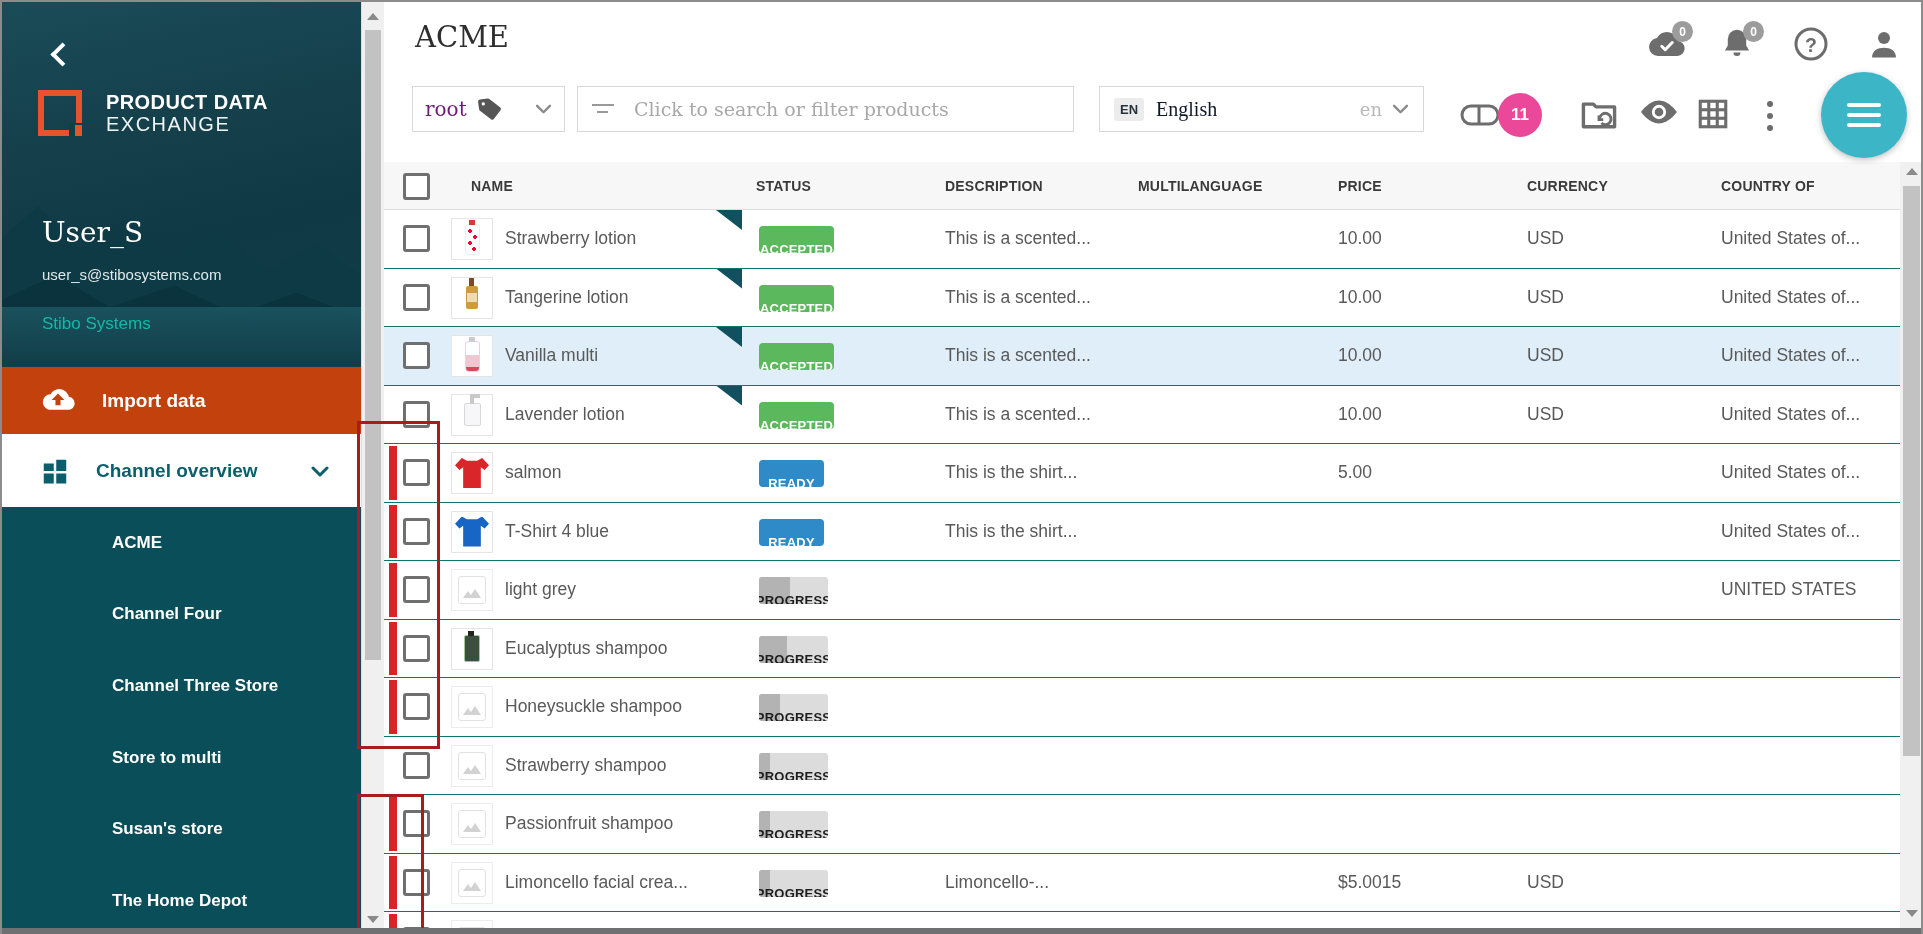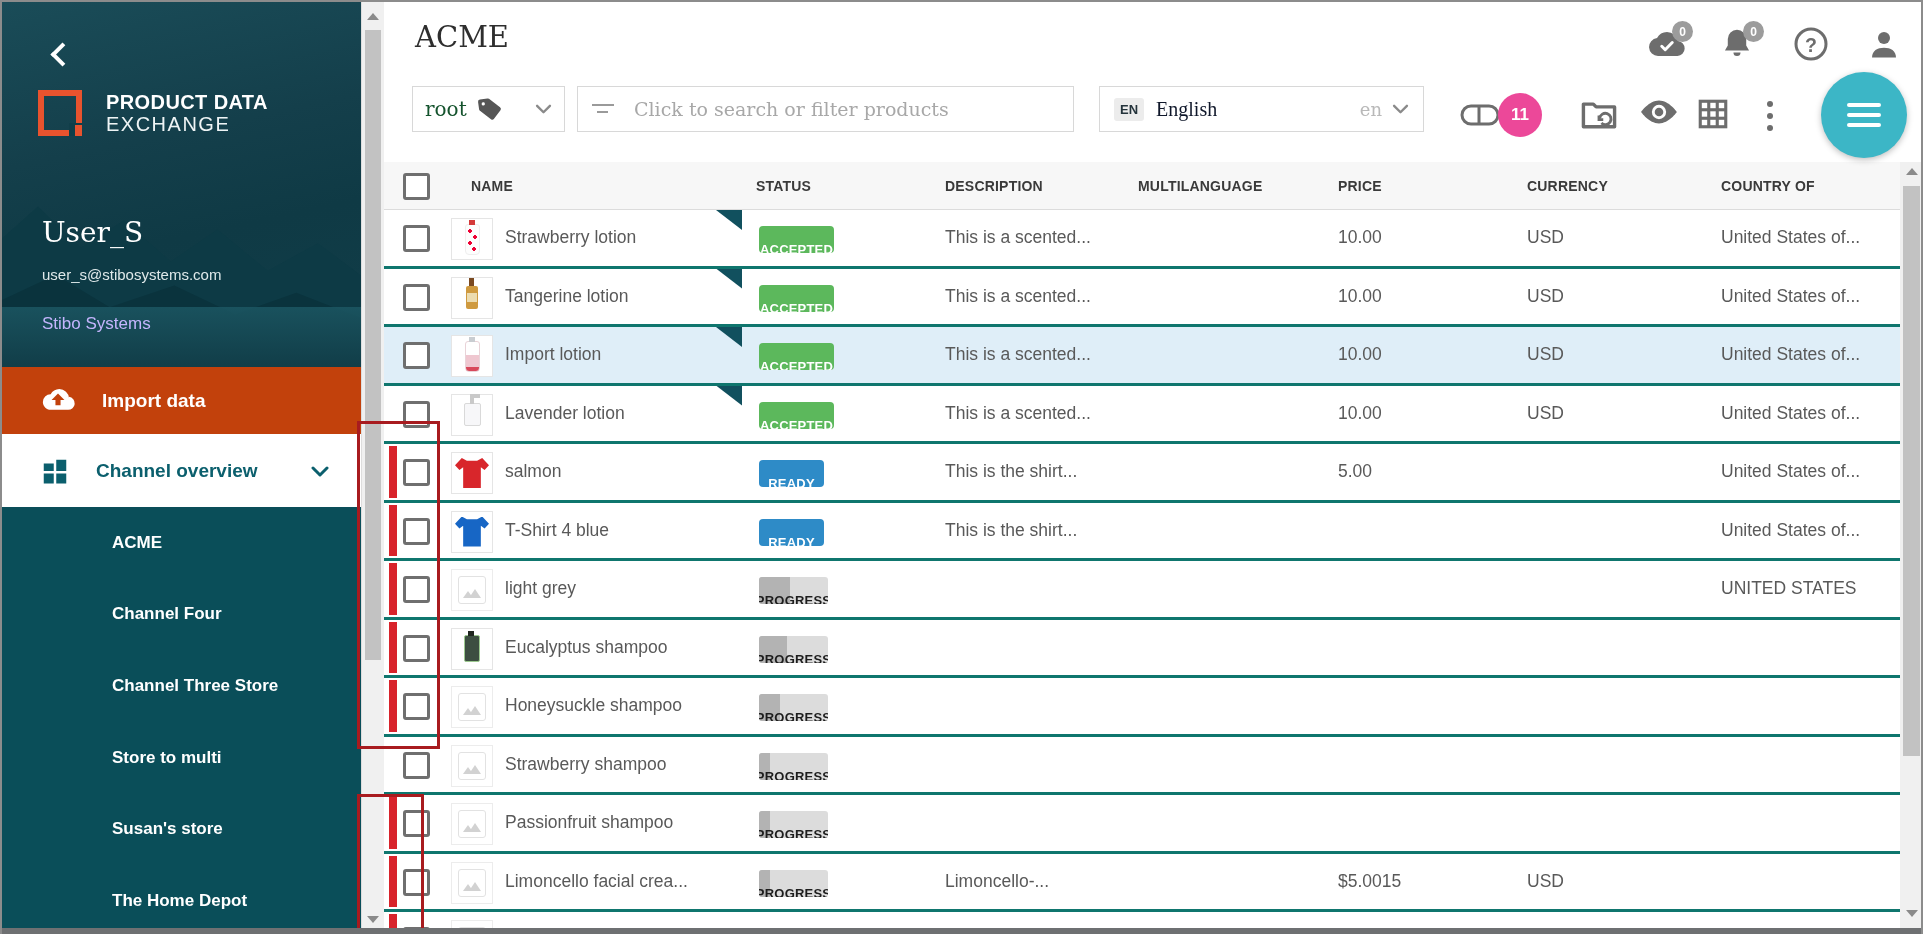--- a/index.html
+++ b/index.html
@@ -22,21 +22,21 @@
         transform:rotate(45deg);cursor:pointer;z-index:3;}
   .logo{position:absolute;left:36px;top:88px;display:flex;z-index:3;}
   .logo-sq{width:44px;height:46px;border:6px solid #e8532e;position:relative;box-sizing:border-box;flex:none;}
   .logo-sq::before{content:"";position:absolute;right:-6px;bottom:-6px;width:13px;height:13px;background:#113e49;}
   .logo-sq::after{content:"";position:absolute;right:-6px;bottom:-6px;width:7px;height:11px;background:#e8532e;}
   .logo-text{margin-left:24px;color:#fff;line-height:22px;padding-top:1px;}
   .logo-text b{display:block;font-size:20px;letter-spacing:.4px;}
   .logo-text i{display:block;font-style:normal;font-weight:300;font-size:20px;letter-spacing:1.5px;color:#eef4f5;}
   .uname{position:absolute;left:40px;top:214px;color:#fff;font-family:"DejaVu Serif",serif;font-size:28px;z-index:3;}
   .uemail{position:absolute;left:40px;top:264px;color:#dfe9ea;font-size:15px;z-index:3;}
-  .uorg{position:absolute;left:40px;top:312px;color:#c4b5fd;font-size:17px;z-index:3;}
+  .uorg{position:absolute;left:40px;top:312px;color:#14b8a6;font-size:17px;z-index:3;}
   .mi{position:absolute;left:0;right:0;display:flex;align-items:center;cursor:pointer;z-index:3;}
   .mi .ic{margin-left:38px;flex:none;display:flex;}
   .mi .lbl{margin-left:26px;font-weight:700;font-size:19px;}
   .import{top:365px;height:67px;background:#c2410c;color:#fff;}
   .channel{top:432px;height:73px;background:#ffffff;color:#0b5f6d;}
   .channel .chev{position:absolute;right:32px;top:30px;}
   .submenu{position:absolute;left:0;right:0;top:505px;bottom:0;background:#0a4e59;z-index:3;}
   .smi{height:71.6px;display:flex;align-items:center;padding-left:110px;color:#fff;font-weight:700;font-size:17px;cursor:pointer;}
 
   
@@ -56,21 +56,21 @@
   .page-title{position:absolute;left:31px;top:18px;margin:0;font-family:"DejaVu Serif",serif;font-weight:400;font-size:29px;color:#2e2e2e;}
 
   .hicon{position:absolute;top:24px;width:36px;height:36px;color:#6d6d6d;cursor:pointer;}
   .hicon svg{display:block;}
   .mini-badge{position:absolute;top:-5px;right:-8px;width:21px;height:21px;border-radius:50%;background:#9c9c9c;
               color:#fff;font-size:12px;font-weight:700;display:flex;align-items:center;justify-content:center;}
 
   .tb-box{position:absolute;top:84px;height:46px;box-sizing:border-box;border:1px solid #d8d8d8;background:#fff;
           display:flex;align-items:center;cursor:pointer;}
   .root-box{left:28px;width:153px;padding:0 12px;}
-  .root-box .root-lbl{font-family:"DejaVu Serif",serif;font-size:20px;color:#14532d;margin-right:10px;}
+  .root-box .root-lbl{font-family:"DejaVu Serif",serif;font-size:20px;color:#701a75;margin-right:10px;}
   .search-box{left:193px;width:497px;padding:0 14px;cursor:text;}
   .flt{width:24px;height:12px;position:relative;flex:none;margin-right:16px;}
   .flt::before{content:"";position:absolute;left:0;top:1px;width:22px;height:2px;background:#9a9a9a;}
   .flt::after{content:"";position:absolute;left:5px;top:8px;width:11px;height:2px;background:#9a9a9a;}
   .search-box input{border:none;outline:none;flex:1;font-family:"DejaVu Serif",serif;font-size:19px;color:#333;background:transparent;}
   .search-box input::placeholder{color:#a8a8a8;}
   .lang-box{left:715px;width:325px;padding:0 14px;}
   .lang-code{background:#ececec;color:#25343c;font-weight:700;font-size:13px;padding:4px 6px;border-radius:3px;margin-right:12px;}
   .lang-name{font-family:Liberation Serif, serif;font-size:20px;color:#0f172a;}
   .lang-hint{margin-left:auto;font-family:"DejaVu Serif",serif;font-size:18px;color:#b9b9b9;margin-right:10px;}
@@ -83,21 +83,21 @@
        box-shadow:0 2px 6px rgba(0,0,0,.25);z-index:5;}
   .fab i{width:34px;height:4px;background:#fff;border-radius:2px;}
 
   
   .thead{position:absolute;left:0;top:160px;width:100%;height:48px;background:#f7f7f7;border-bottom:1px solid #dcdcdc;box-sizing:border-box;}
   .th{position:absolute;top:0;height:100%;display:flex;align-items:center;font-size:14px;font-weight:700;color:#3a3a3a;letter-spacing:.2px;}
   .cb{position:absolute;width:21px;height:21px;border:3px solid #6f6f6f;border-radius:3px;background:#fff;box-sizing:content-box;cursor:pointer;}
   .thead .cb{left:19px;top:11px;}
 
   .rows{position:absolute;left:0;top:208px;width:100%;bottom:6px;overflow:hidden;}
-  .row{position:relative;height:58.5px;border-bottom:3px solid #0f766e;box-sizing:border-box;background:#fff;}
+  .row{position:relative;height:58.5px;border-bottom:1px solid #0f766e;box-sizing:border-box;background:#fff;}
   .row.hl{background:#dfeef8;}
   .row .cb{left:19px;top:15px;}
   .redbar{position:absolute;left:5px;top:2px;bottom:2px;width:8px;background:#d8232b;}
   .cell{position:absolute;top:0;height:100%;display:flex;align-items:center;font-size:17.5px;color:#595959;white-space:nowrap;}
   .c-name{left:121px;width:205px;overflow:hidden;}
   .c-desc{left:561px;width:185px;overflow:hidden;}
   .c-price{left:954px;}
   .c-curr{left:1143px;}
   .c-country{left:1337px;width:172px;overflow:hidden;}
   .flagtri{position:absolute;left:332px;top:0;width:26px;height:20px;background:#11505e;
@@ -361,21 +361,21 @@
     <span class="cell c-price">10.00</span>
     <span class="cell c-curr">USD</span>
     <span class="cell c-country">United States of...</span>
   </div>
         <div class="row hl">
 
     <span class="cb"></span>
     <span class="thumb t-tube-pink">
             <i class="g"></i>
           </span>
-    <span class="cell c-name">Import lotion</span>
+    <span class="cell c-name">Vanilla multi</span>
     <span class="flagtri"></span>
     <span class="badge st-accepted">
 
       <em>ACCEPTED</em>
     </span>
     <span class="cell c-desc">This is a scented...</span>
     <span class="cell c-price">10.00</span>
     <span class="cell c-curr">USD</span>
     <span class="cell c-country">United States of...</span>
   </div>

